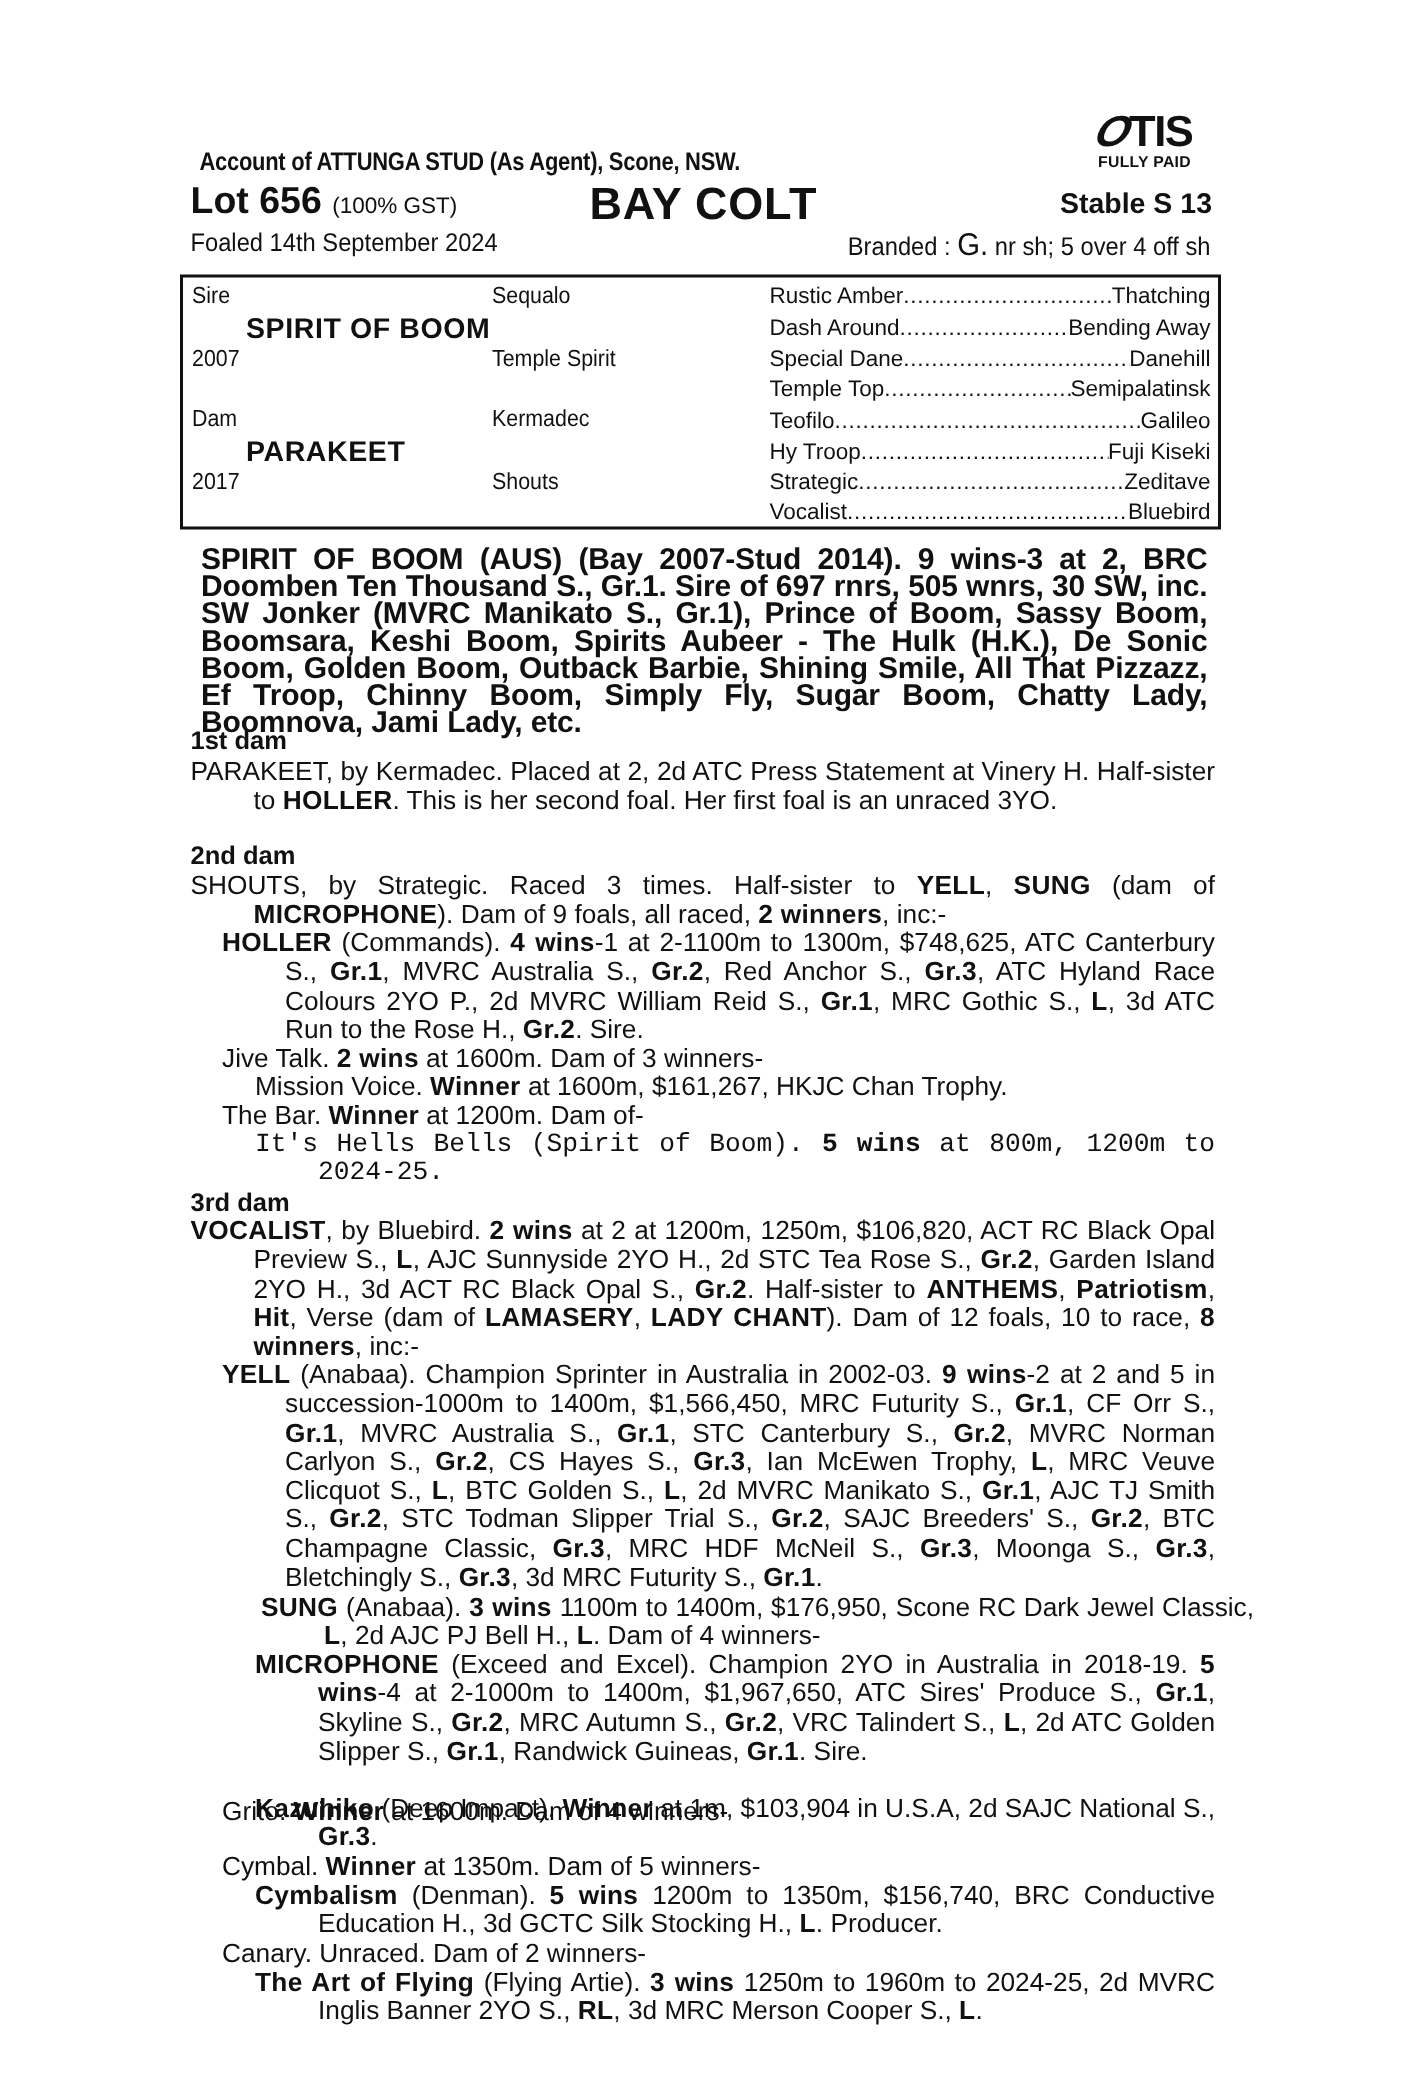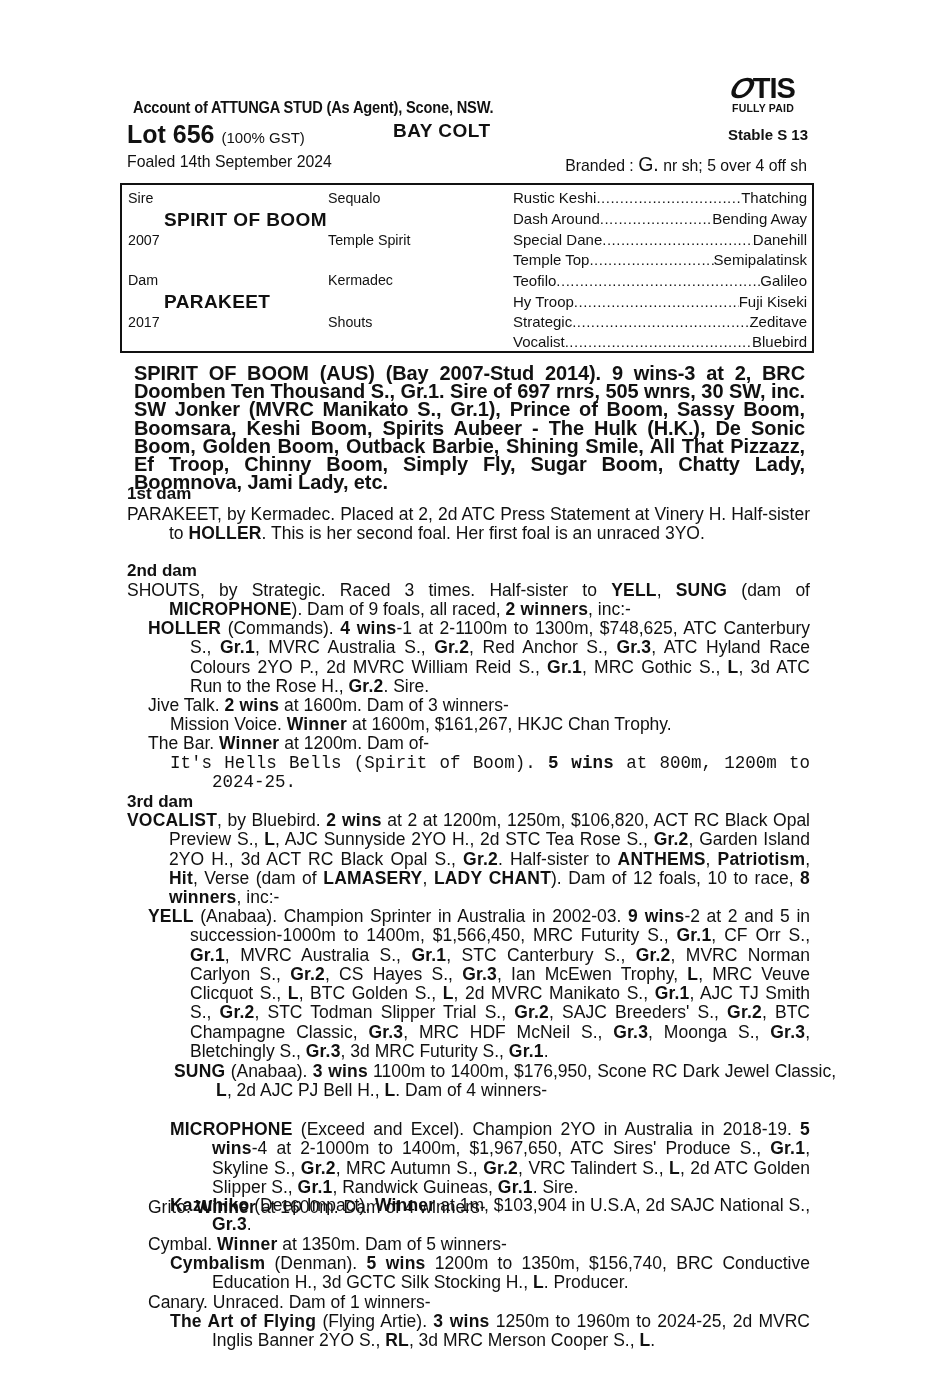--- a/index.html
+++ b/index.html
@@ -5,22 +5,22 @@
   html, body { margin: 0; padding: 0; background: #ffffff; }
   body { width: 938px; height: 1400px; position: relative; color: #111; font-family: "Liberation Sans", sans-serif; overflow: hidden; }
   
   .account { position: absolute; left: 133px; top: 98px; font-weight: bold; font-size: 17px; letter-spacing: -0.2px; white-space: nowrap; transform: scaleX(0.86); transform-origin: left top; }
   .otis { position: absolute; left: 718px; top: 74px; width: 90px; text-align: center; }
   .otis-mark { font-weight: bold; font-size: 29px; line-height: 28px; letter-spacing: -1px; font-style: normal; }
   .otis-mark .o { font-style: italic; display:inline-block; transform: skewX(-18deg); }
   .otis-paid { font-weight: bold; font-size: 10.5px; letter-spacing: 0.2px; line-height: 12px; }
   .lot { position: absolute; left: 127px; top: 120px; font-weight: bold; font-size: 25px; white-space: nowrap; }
   .lot .gst { font-weight: normal; font-size: 15px; }
-  .colt { position: absolute; left: 393px; top: 120px; font-weight: bold; font-size: 19px; letter-spacing: 0.5px; }
-  .stable { position: absolute; right: 130px; top: 126px; font-weight: bold; font-size: 15px; }
+  .colt { position: absolute; left: 393px; top: 120px; font-weight: bold; font-size: 30px; letter-spacing: 0.5px; }
+  .stable { position: absolute; right: 130px; top: 126px; font-weight: bold; font-size: 19px; }
   .foaled { position: absolute; left: 127px; top: 152px; font-size: 17px; white-space: nowrap; transform: scaleX(0.93); transform-origin: left top; }
   .branded { position: absolute; right: 131px; top: 152px; font-size: 17px; white-space: nowrap; transform: scaleX(0.93); transform-origin: right top; }
   .brand-glyph { font-size: 21px; }
   
   .ped { position: absolute; left: 120px; top: 183px; width: 694px; height: 170px; border: 2px solid #111; box-sizing: border-box; }
   .ped .c { position: absolute; font-size: 15.5px; white-space: nowrap; transform: scaleX(0.92); transform-origin: left top; }
   .ped .big { font-weight: bold; font-size: 19px; letter-spacing: 0.4px; transform: none; margin-left: 36px; }
   .ped .g3 { position: absolute; left: 391px; width: 294px; font-size: 15px; display: flex; white-space: nowrap; }
   .ped .g3 .dots { flex: 1; overflow: hidden; }
   .ped .g3 .dots::before { content: "........................................................................................................................"; letter-spacing: 0.5px; }
@@ -53,21 +53,21 @@
   <div class="c" style="left:206px;top:4px">Sequalo</div>
   <div class="c" style="left:206px;top:46px">Temple Spirit</div>
 
   <div class="c" style="left:6px;top:86px">Dam</div>
   <div class="c big" style="left:6px;top:106px">PARAKEET</div>
   <div class="c" style="left:6px;top:128px">2017</div>
   <div class="c" style="left:206px;top:86px">Kermadec</div>
   <div class="c" style="left:206px;top:128px">Shouts</div>
 
   <div class="g3" style="top:4px">
-      <span>Rustic Keshi</span>
+      <span>Rustic Amber</span>
       <span class="dots"></span>
       <span>Thatching</span>
     </div>
   <div class="g3" style="top:25px">
       <span>Dash Around</span>
       <span class="dots"></span>
       <span>Bending Away</span>
     </div>
   <div class="g3" style="top:46px">
       <span>Special Dane</span>
@@ -114,20 +114,20 @@
     <div class="para hang" style="left: 170px; top: 715px; width: 640px;">Mission Voice. <b>Winner</b> at 1600m, $161,267, HKJC Chan Trophy.</div>
     <div class="para hang" style="left: 148px; top: 734px; width: 662px;">The Bar. <b>Winner</b> at 1200m. Dam of-</div>
     <div class="para hang" style="left: 170px; top: 754px; width: 640px; font-family: Liberation Mono, monospace;">It's Hells Bells (Spirit of Boom). <b>5 wins</b> at 800m, 1200m to 2024-25.</div>
   </div>
 
 <div class="sec-title" style="top:792px">3rd dam</div>
 <div class="para hang" style="left:127px;top:811px;width:683px"><b>VOCALIST</b>, by Bluebird. <b>2 wins</b> at 2 at 1200m, 1250m, $106,820, ACT RC Black Opal Preview S., <b>L</b>, AJC Sunnyside 2YO H., 2d STC Tea Rose S., <b>Gr.2</b>, Garden Island 2YO H., 3d ACT RC Black Opal S., <b>Gr.2</b>. Half-sister to <b>ANTHEMS</b>, <b>Patriotism</b>, <b>Hit</b>, Verse (dam of <b>LAMASERY</b>, <b>LADY CHANT</b>). Dam of 12 foals, 10 to race, <b>8 winners</b>, inc:-</div>
 <div id="p3">
     <div class="para hang" style="left: 148px; top: 907px; width: 662px;"><b>YELL</b> (Anabaa). Champion Sprinter in Australia in 2002-03. <b>9 wins</b>-2 at 2 and 5 in succession-1000m to 1400m, $1,566,450, MRC Futurity S., <b>Gr.1</b>, CF Orr S., <b>Gr.1</b>, MVRC Australia S., <b>Gr.1</b>, STC Canterbury S., <b>Gr.2</b>, MVRC Norman Carlyon S., <b>Gr.2</b>, CS Hayes S., <b>Gr.3</b>, Ian McEwen Trophy, <b>L</b>, MRC Veuve Clicquot S., <b>L</b>, BTC Golden S., <b>L</b>, 2d MVRC Manikato S., <b>Gr.1</b>, AJC TJ Smith S., <b>Gr.2</b>, STC Todman Slipper Trial S., <b>Gr.2</b>, SAJC Breeders' S., <b>Gr.2</b>, BTC Champagne Classic, <b>Gr.3</b>, MRC HDF McNeil S., <b>Gr.3</b>, Moonga S., <b>Gr.3</b>, Bletchingly S., <b>Gr.3</b>, 3d MRC Futurity S., <b>Gr.1</b>.</div>
     <div class="para hang" style="left: 148px; top: 1062px; width: 662px; margin-left: 26px;"><b>SUNG</b> (Anabaa). <b>3 wins</b> 1100m to 1400m, $176,950, Scone RC Dark Jewel Classic, <b>L</b>, 2d AJC PJ Bell H., <b>L</b>. Dam of 4 winners-</div>
-    <div class="para hang" style="left: 170px; top: 1100px; width: 640px; margin-top: 20px;"><b>MICROPHONE</b> (Exceed and Excel). Champion 2YO in Australia in 2018-19. <b>5 wins</b>-4 at 2-1000m to 1400m, $1,967,650, ATC Sires' Produce S., <b>Gr.1</b>, Skyline S., <b>Gr.2</b>, MRC Autumn S., <b>Gr.2</b>, VRC Talindert S., <b>L</b>, 2d ATC Golden Slipper S., <b>Gr.1</b>, Randwick Guineas, <b>Gr.1</b>. Sire.</div>
+    <div class="para hang" style="left: 170px; top: 1100px; width: 640px;"><b>MICROPHONE</b> (Exceed and Excel). Champion 2YO in Australia in 2018-19. <b>5 wins</b>-4 at 2-1000m to 1400m, $1,967,650, ATC Sires' Produce S., <b>Gr.1</b>, Skyline S., <b>Gr.2</b>, MRC Autumn S., <b>Gr.2</b>, VRC Talindert S., <b>L</b>, 2d ATC Golden Slipper S., <b>Gr.1</b>, Randwick Guineas, <b>Gr.1</b>. Sire.</div>
     <div class="para hang" style="left: 148px; top: 1177px; width: 662px; margin-top: 21px;">Grito. <b>Winner</b> at 1600m. Dam of 4 winners-</div>
     <div class="para hang" style="left: 170px; top: 1196px; width: 640px;"><b>Kazuhiko</b> (Deep Impact). <b>Winner</b> at 1m, $103,904 in U.S.A, 2d SAJC National S., <b>Gr.3</b>.</div>
     <div class="para hang" style="left: 148px; top: 1235px; width: 662px;">Cymbal. <b>Winner</b> at 1350m. Dam of 5 winners-</div>
     <div class="para hang" style="left: 170px; top: 1254px; width: 640px;"><b>Cymbalism</b> (Denman). <b>5 wins</b> 1200m to 1350m, $156,740, BRC Conductive Education H., 3d GCTC Silk Stocking H., <b>L</b>. Producer.</div>
-    <div class="para hang" style="left: 148px; top: 1293px; width: 662px;">Canary. Unraced. Dam of 1 winners-</div>
+    <div class="para hang" style="left: 148px; top: 1293px; width: 662px;">Canary. Unraced. Dam of 2 winners-</div>
     <div class="para hang" style="left: 170px; top: 1312px; width: 640px;"><b>The Art of Flying</b> (Flying Artie). <b>3 wins</b> 1250m to 1960m to 2024-25, 2d MVRC Inglis Banner 2YO S., <b>RL</b>, 3d MRC Merson Cooper S., <b>L</b>.</div>
   </div>
 
 </body></html>

